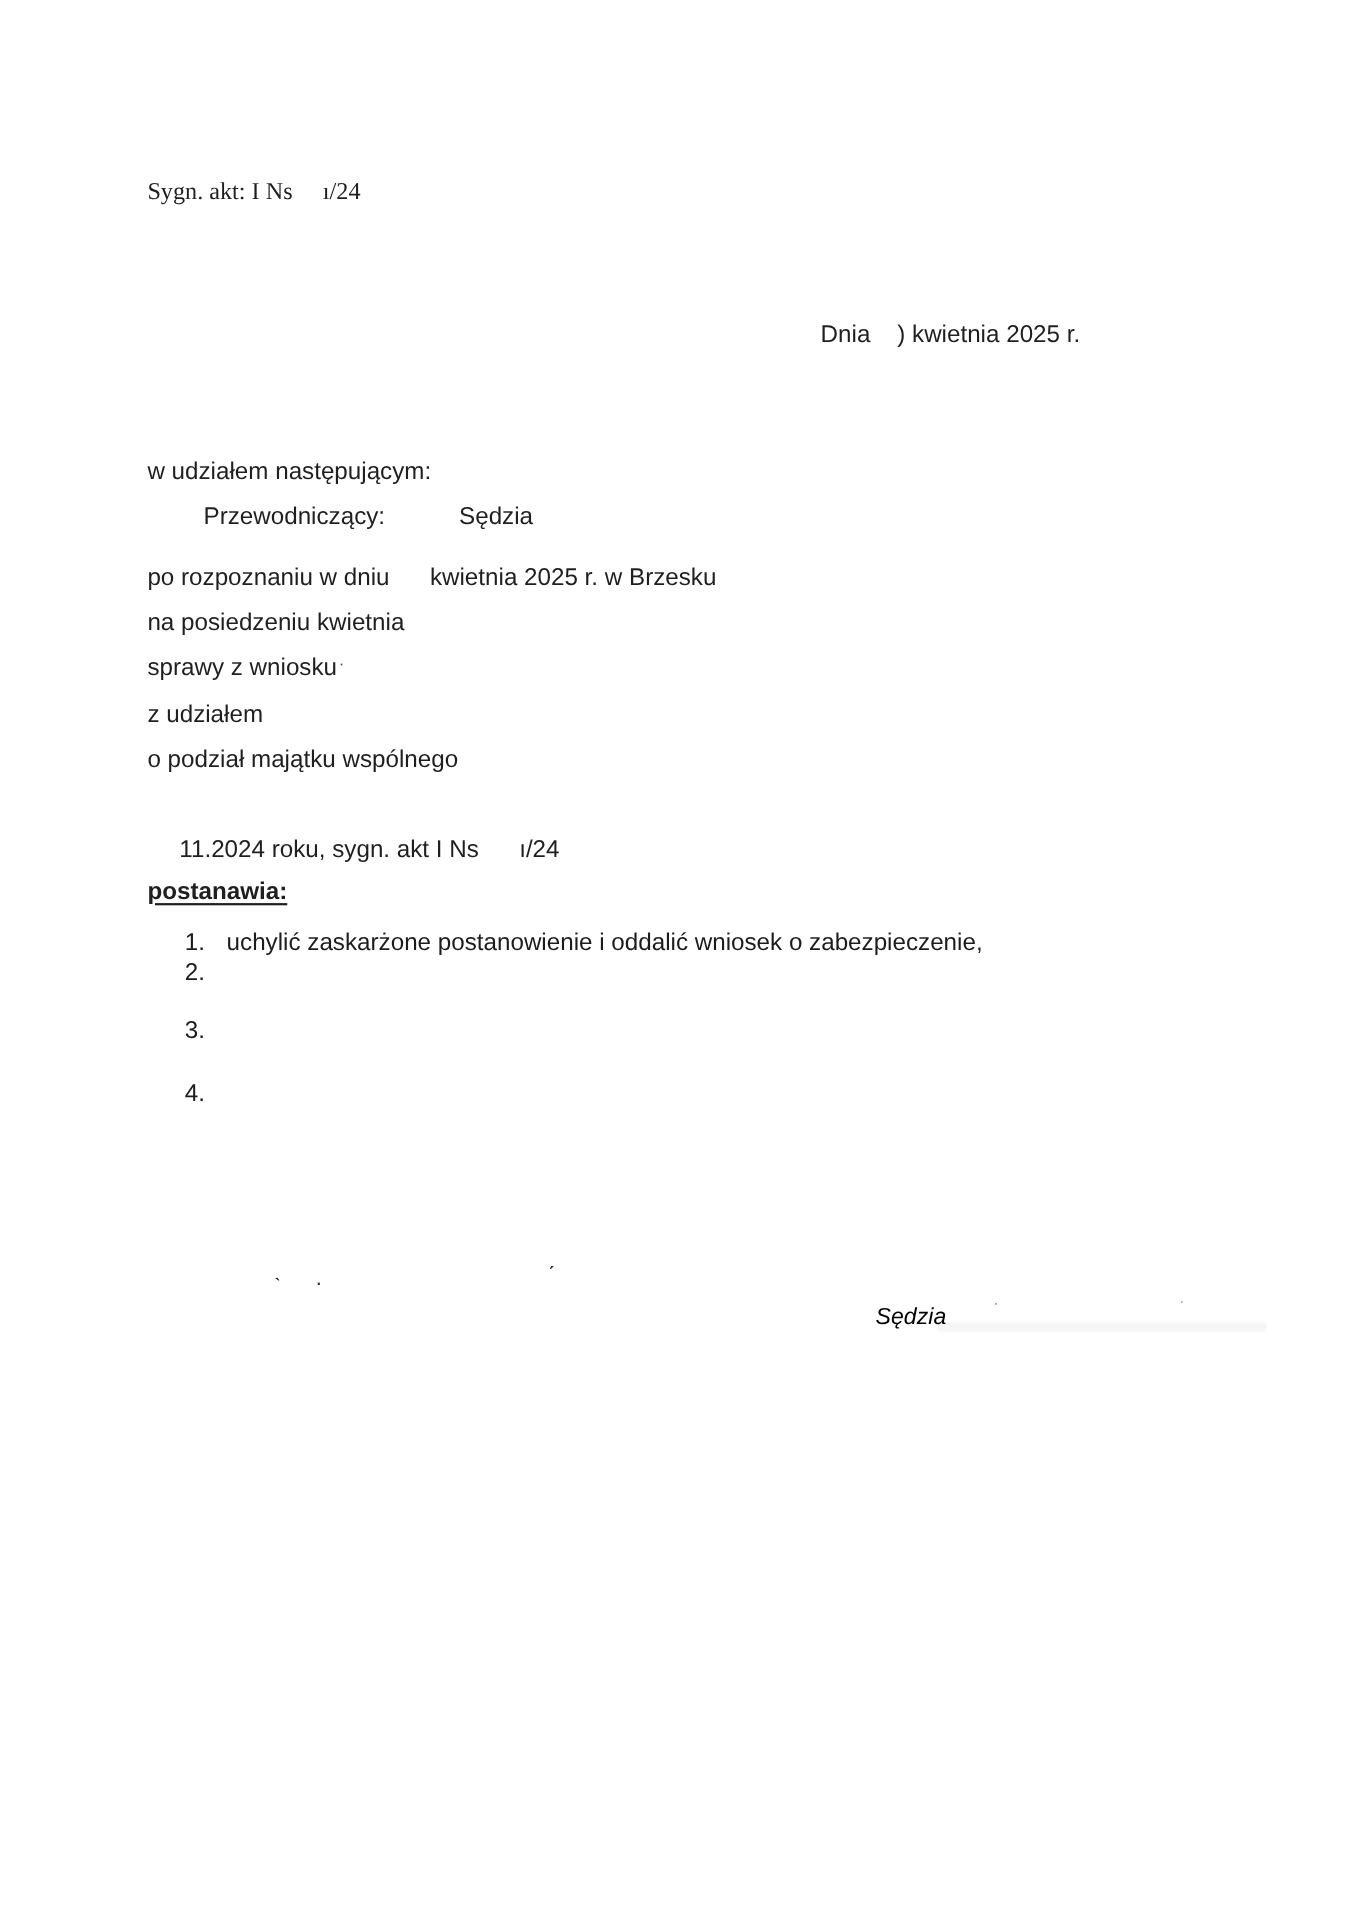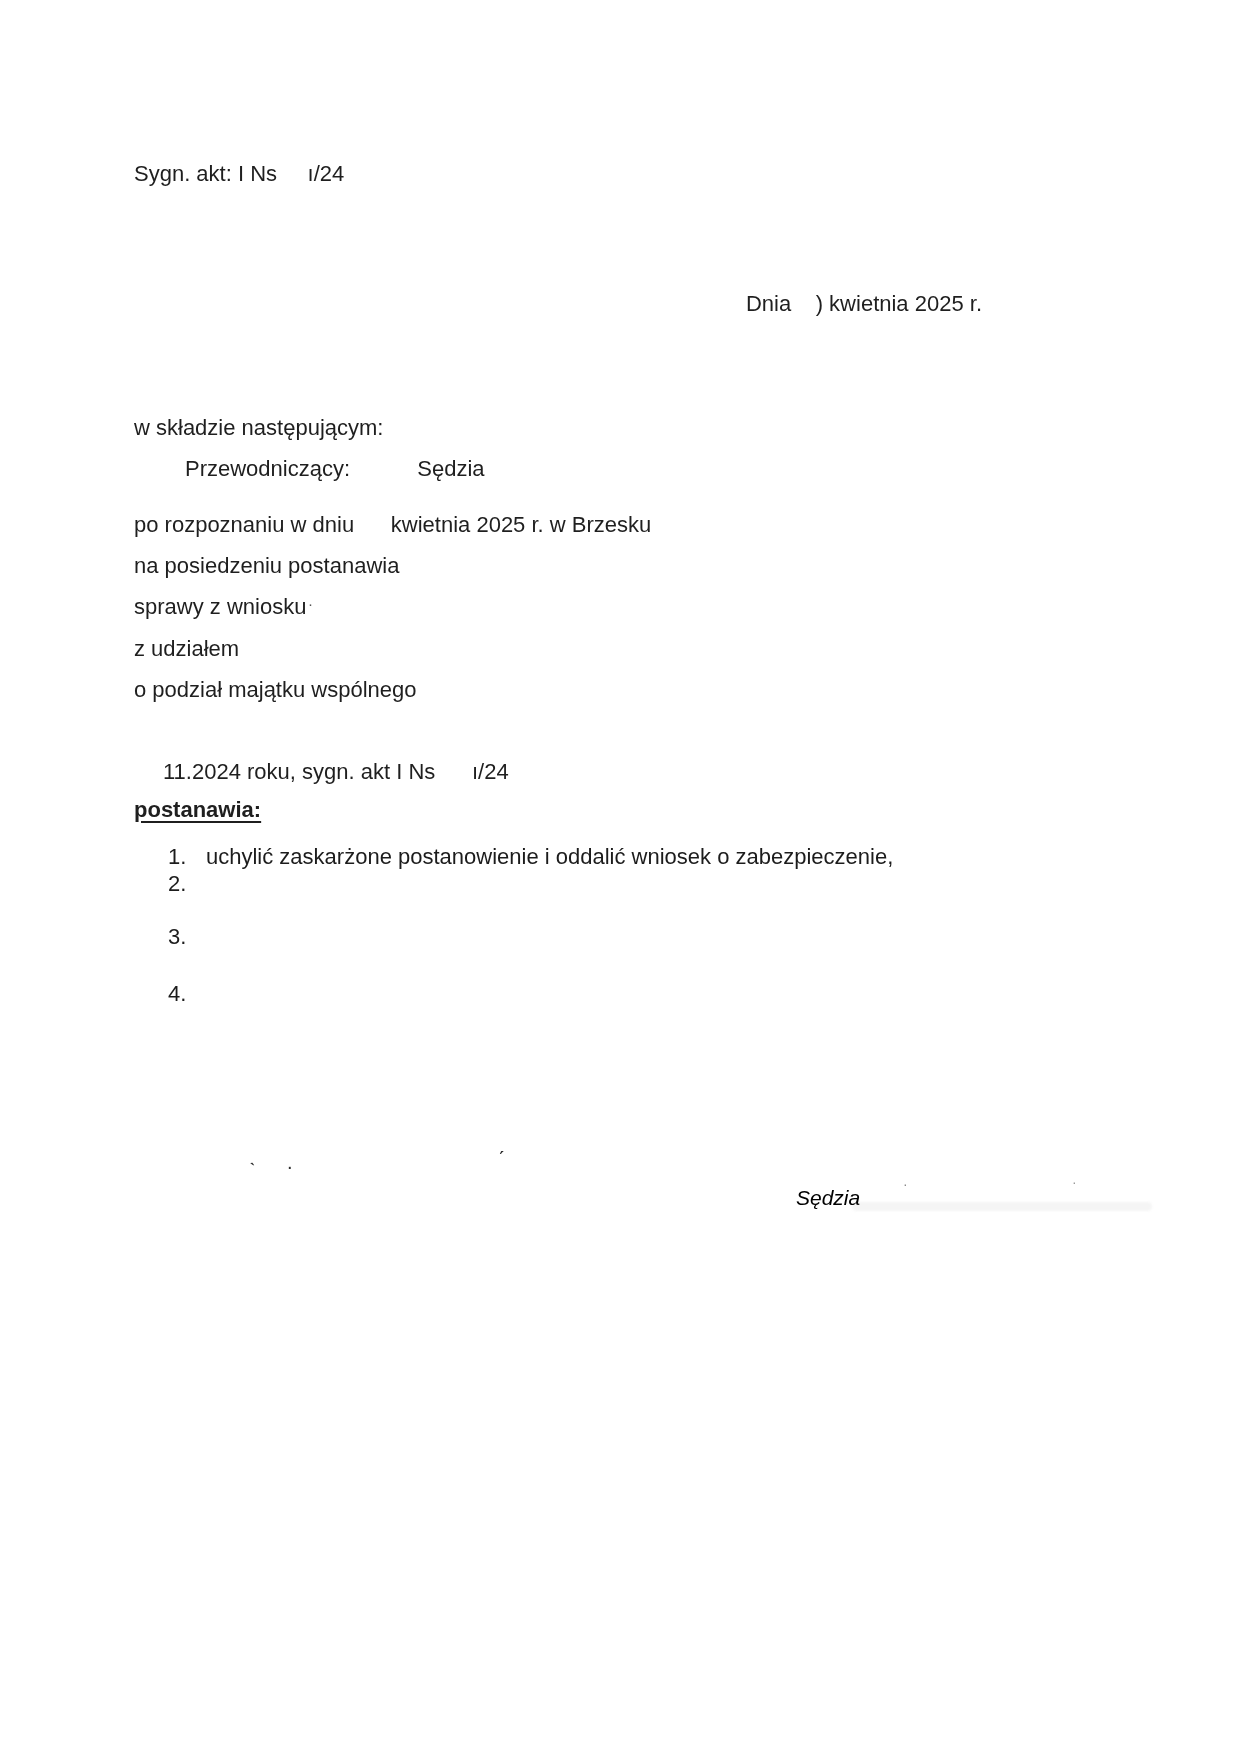--- a/index.html
+++ b/index.html
@@ -13,21 +13,21 @@
     overflow:hidden;
   }
   .line {
     position:absolute;
     left:134px;
     font-size:22px;
     line-height:28px;
     white-space:pre;
     color:#1f1f1f;
   }
-  .case-number   { top:160px; }
+  .case-number   { top:160px;font-family:Liberation Serif, serif; }
   .doc-title {
     top:219px; left:134px; width:848px;
     text-align:center;
     font-size:27px; font-weight:bold; letter-spacing:7px;
     color:#111;
   }
   .date-line     { top:290px; left:134px; width:848px; text-align:right; }
   .court-line    { top:372px; }
   .comp-line     { top:414px; }
   .chair-line    { top:455px; left:185px; }
@@ -79,25 +79,25 @@
 </head>
 <body>
 
 <div class="page">
 
   <div class="line case-number">Sygn. akt: I Ns     ı/24</div>
 
 
   <div class="line date-line">Dnia    ) kwietnia 2025 r.</div>
 
-  <div class="line comp-line">w składzie następującym:</div>
+  <div class="line comp-line">w udziałem następującym:</div>
   <div class="line chair-line">Przewodniczący:           Sędzia</div>
 
   <div class="line hearing-line">po rozpoznaniu w dniu      kwietnia 2025 r. w Brzesku</div>
-  <div class="line session-line">na posiedzeniu postanawia</div>
+  <div class="line session-line">na posiedzeniu kwietnia</div>
   <div class="line applicant-line">sprawy z wniosku</div>
   <div class="line participant-line">z udziałem</div>
   <div class="line subject-line">o podział majątku wspólnego</div>
   <div class="line appeal-line-2">11.2024 roku, sygn. akt I Ns      ı/24</div>
 
   <div class="line decides-line">postanawia:</div>
 
   <div class="list-row row-1">
     <span class="num">1.</span>
     <span class="txt">uchylić zaskarżone postanowienie i oddalić wniosek o zabezpieczenie,</span>

